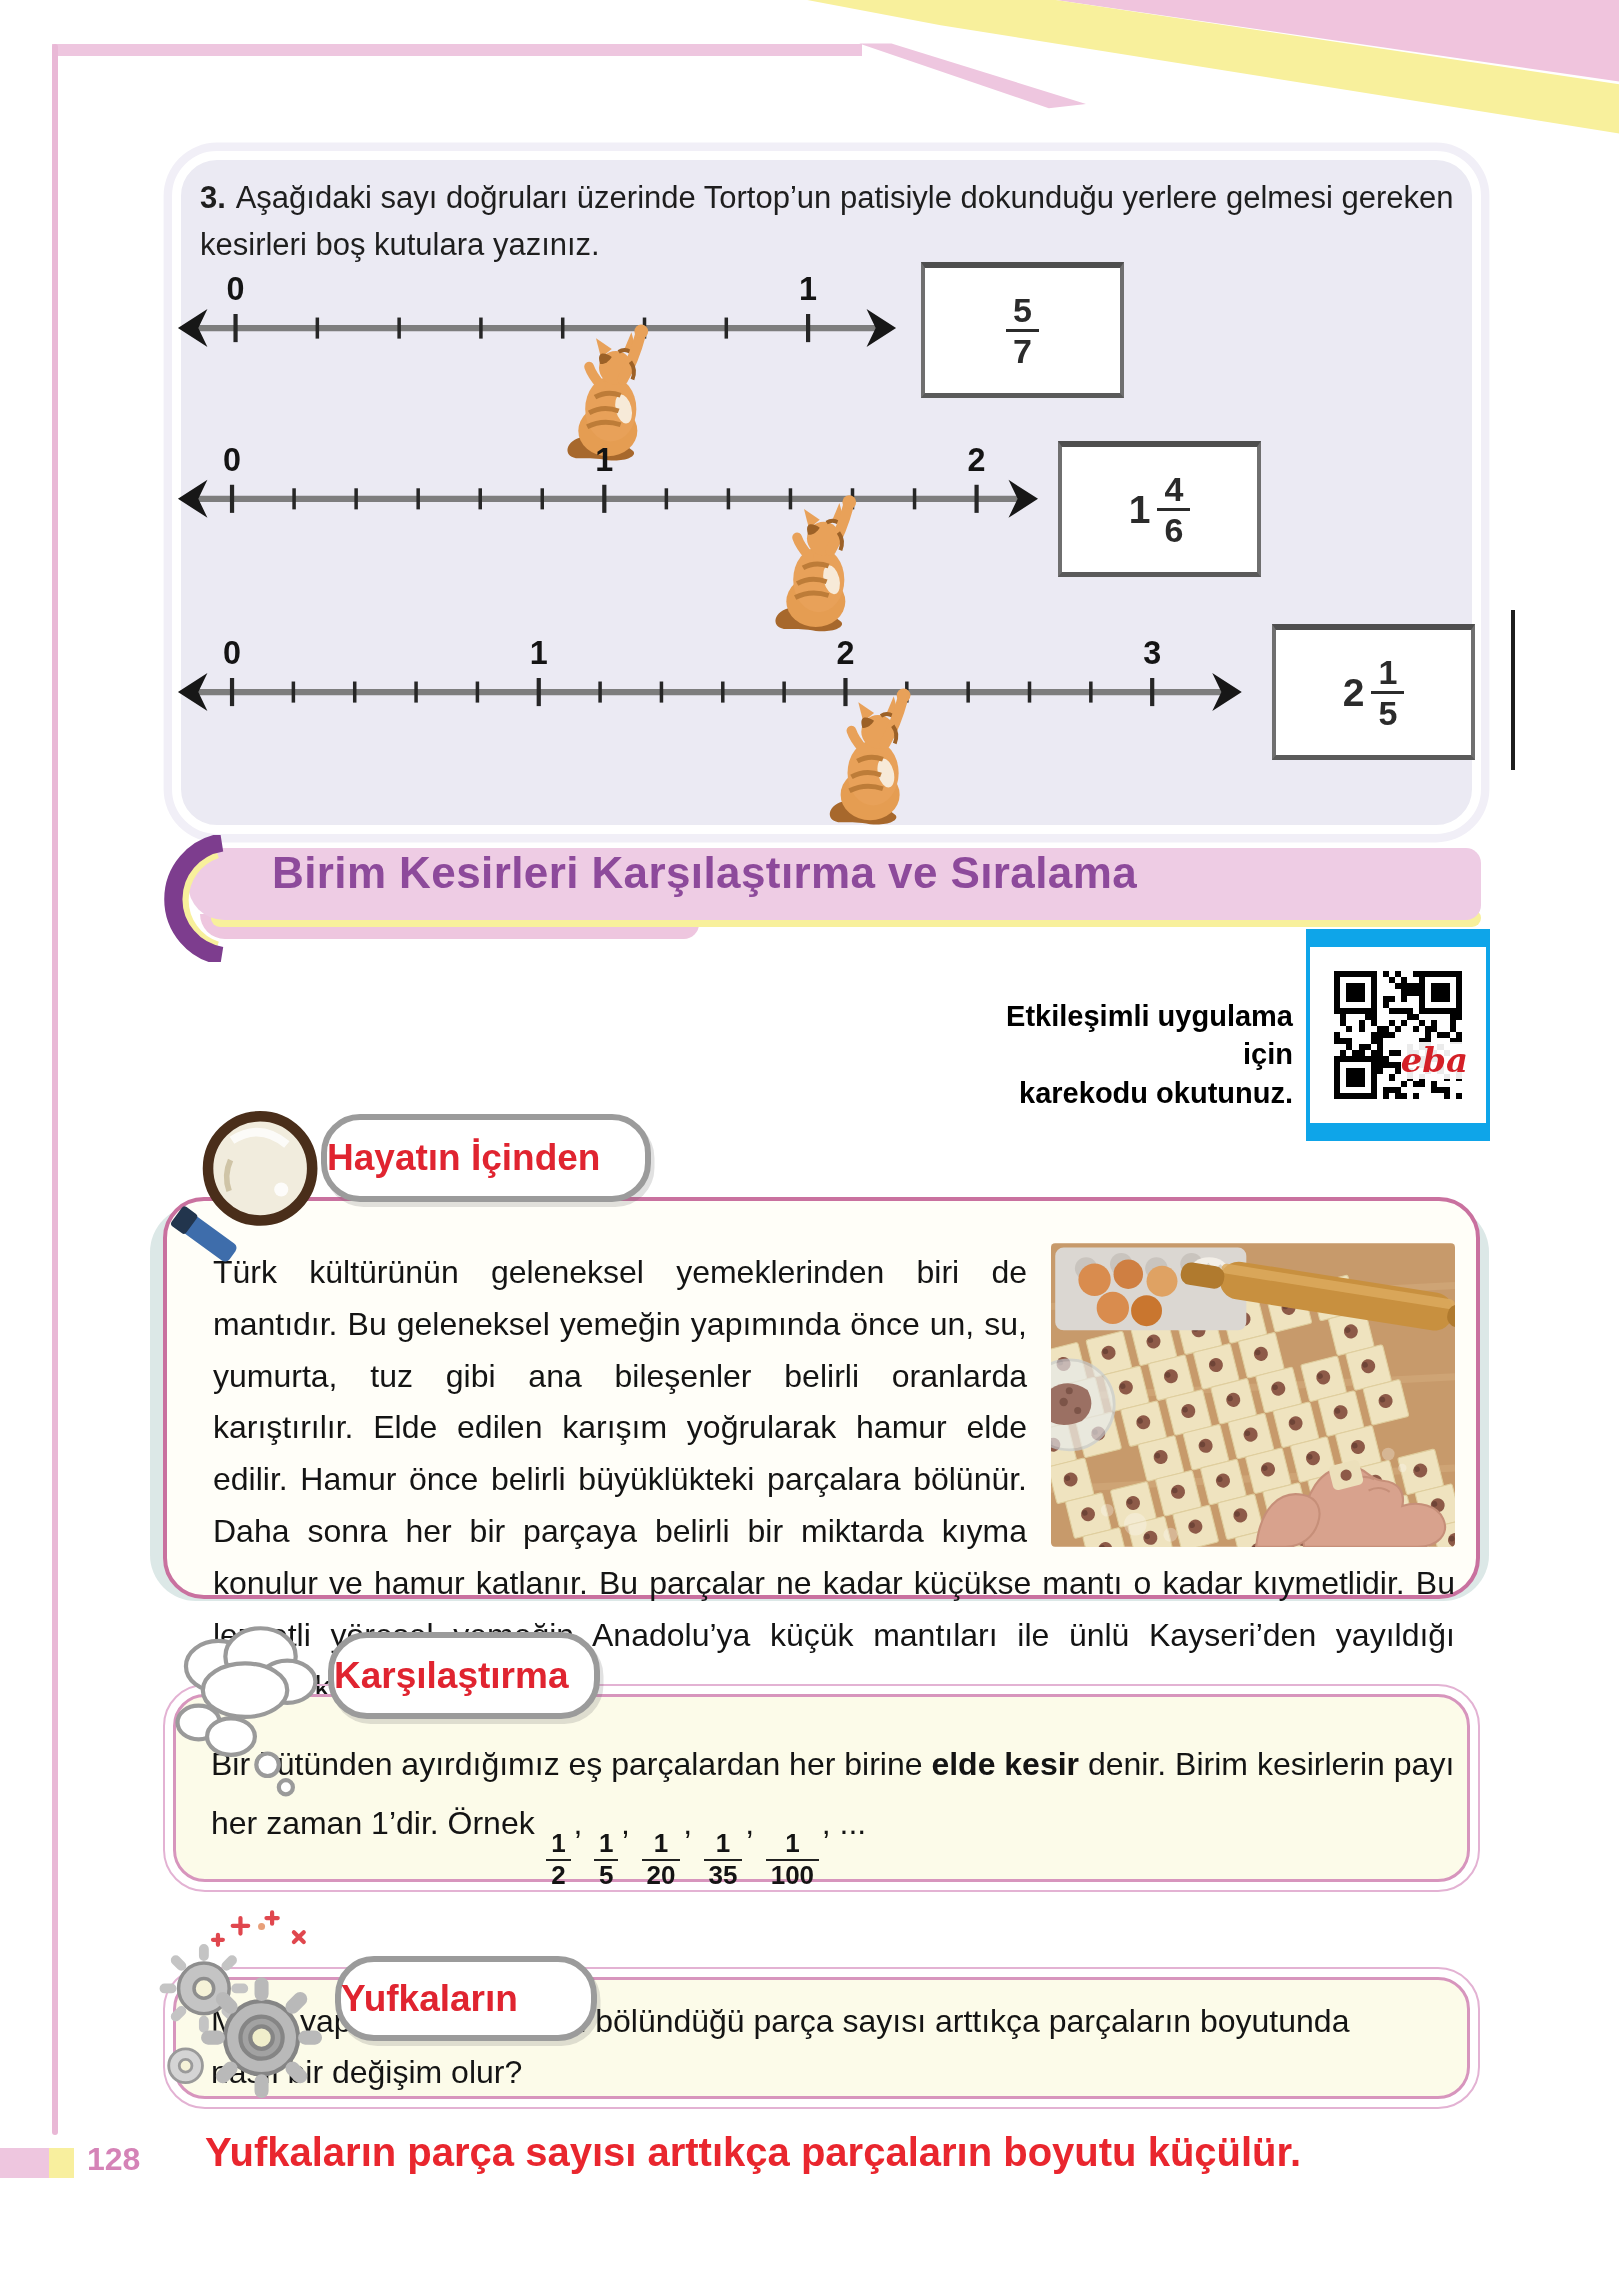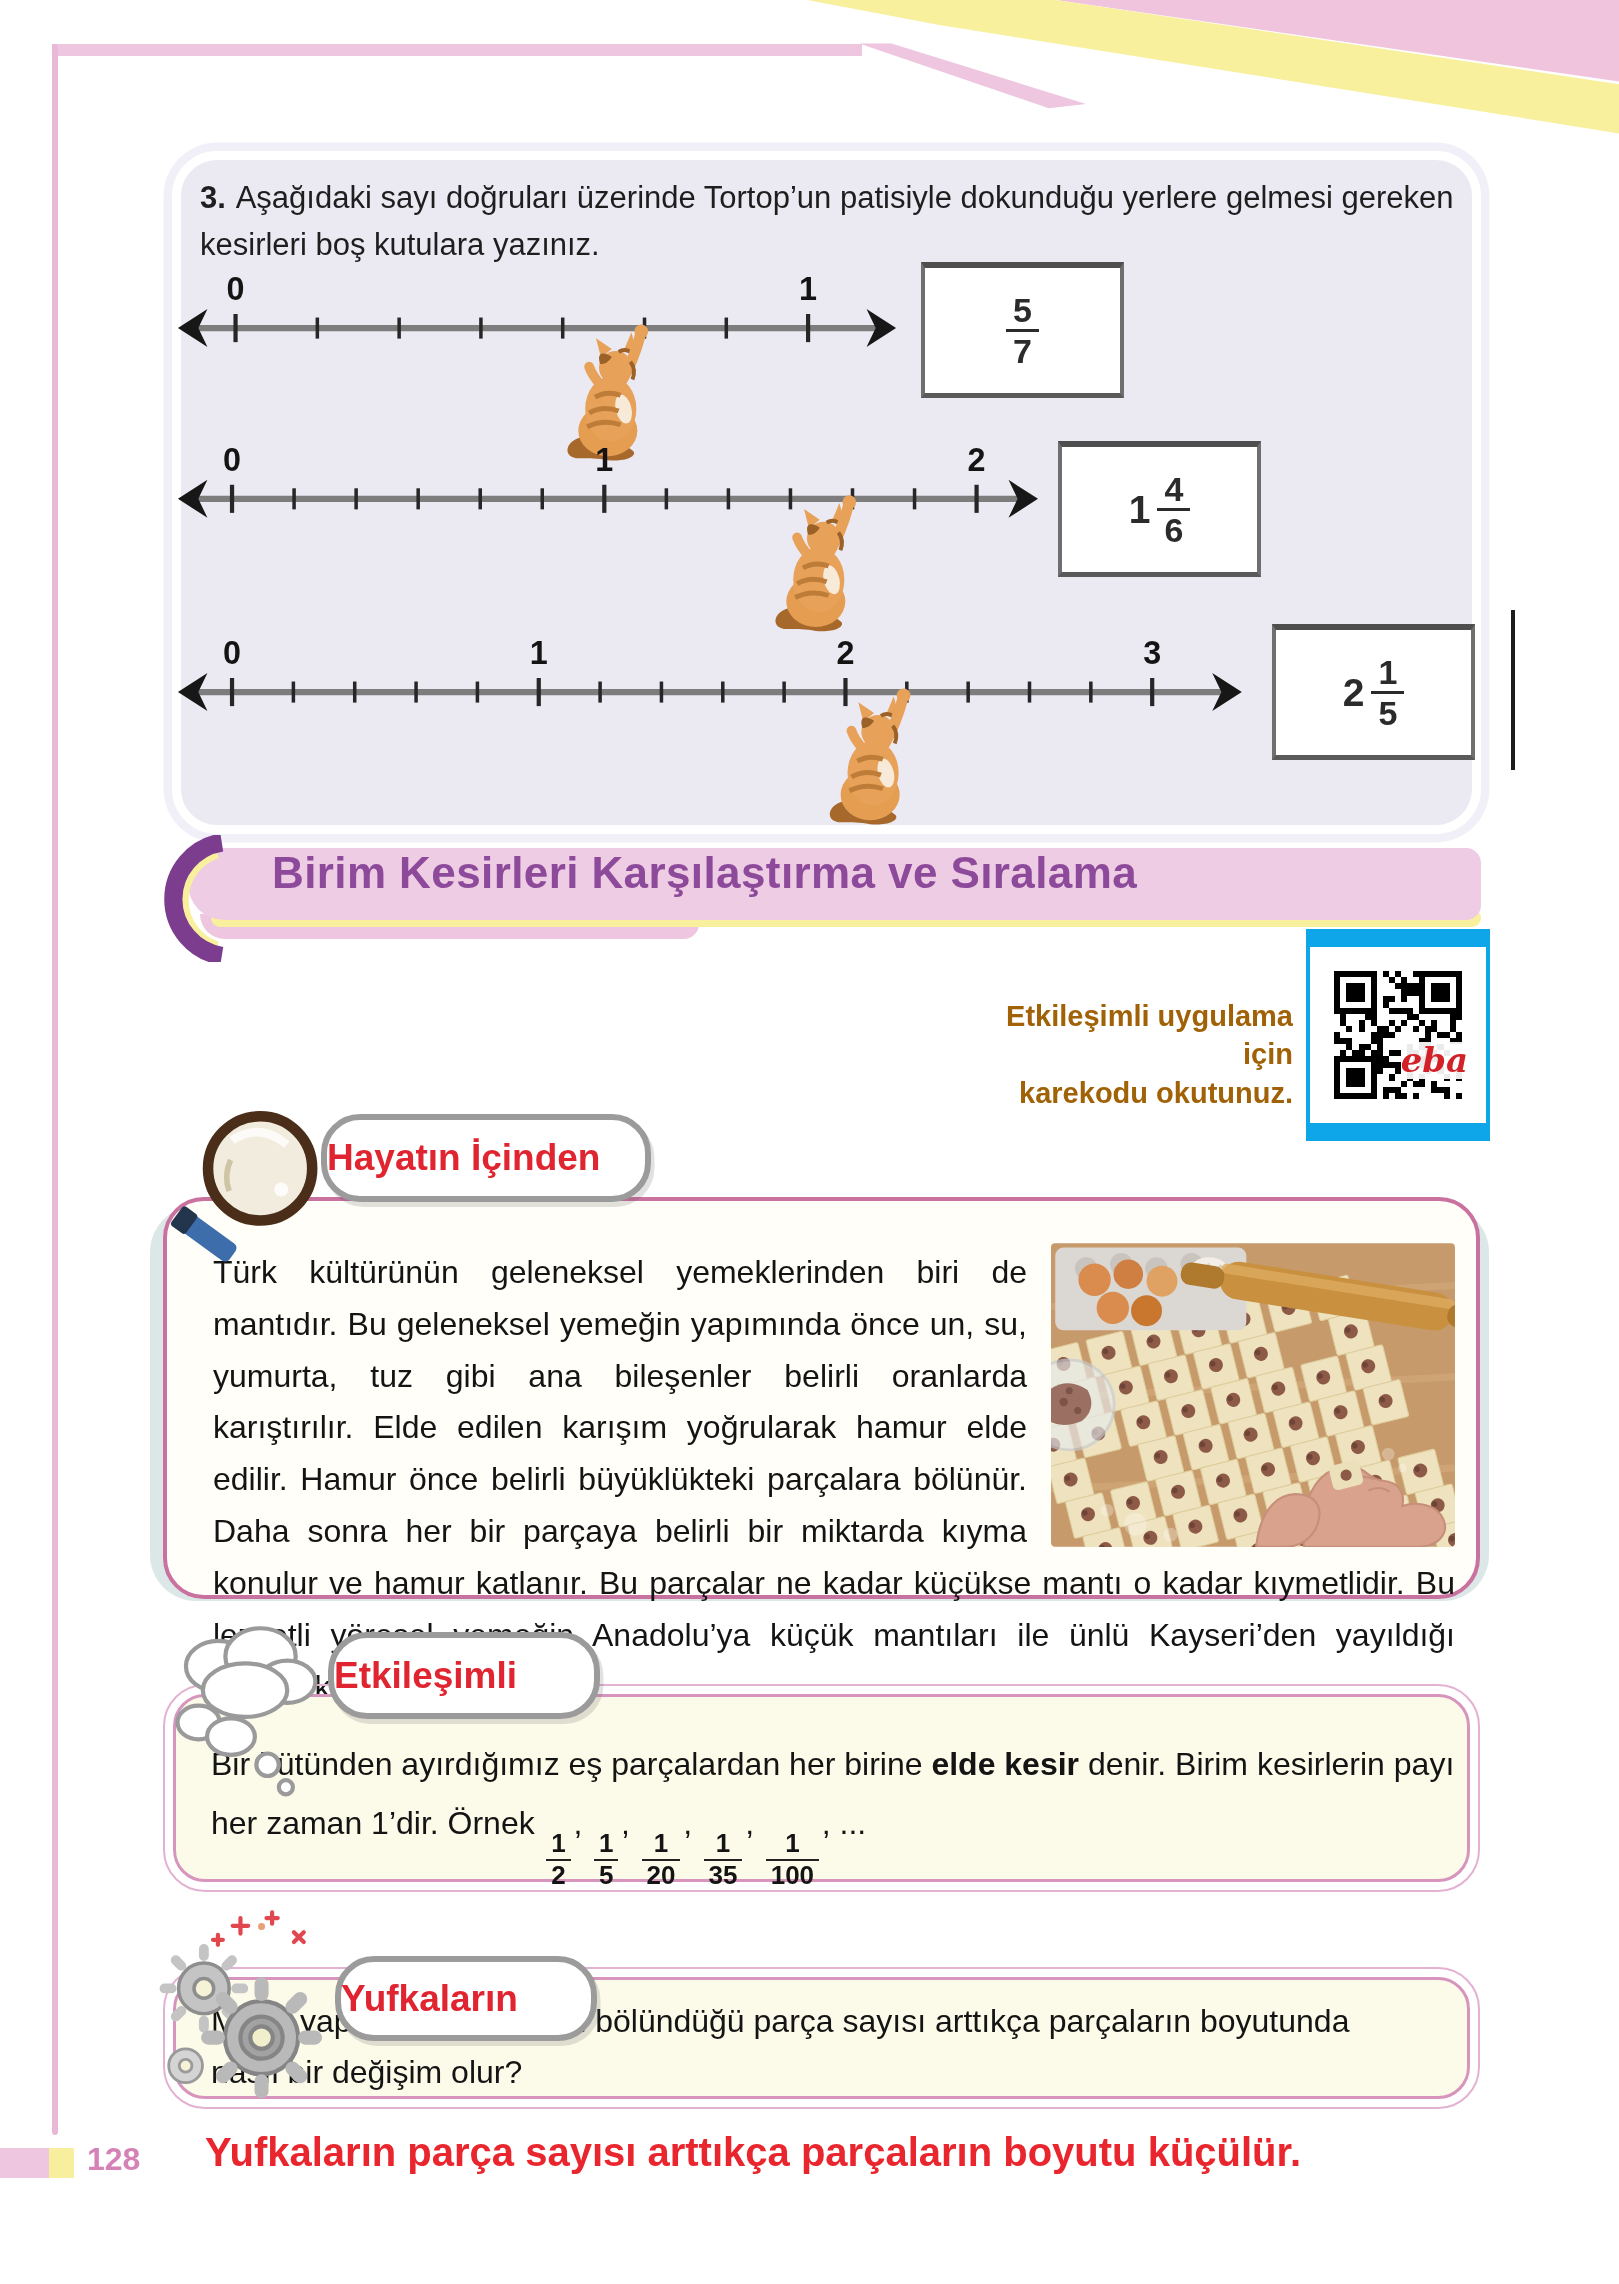--- a/index.html
+++ b/index.html
@@ -31,21 +31,21 @@
   #banner-tail{left:200px;top:914px;width:499px;height:25px;background:#eec6df;border-radius:0 0 17px 28px;}
   #banner-yellow{left:211px;top:909px;width:1270px;height:18.3px;background:#f8f09c;border-radius:9.8px;}
   #banner-body{left:188px;top:848px;width:1293px;height:72px;background:#eecce4;
                border-radius:37px 15.5px 15.5px 37px;display:flex;}
   #banner-title{margin-left:84px;font-size:44px;font-weight:bold;color:#8d4a9b;letter-spacing:0.4px;}
   #banner-crescent{left:149px;top:835px;}
 
   
   #qr-box{left:1306px;top:929px;width:184px;height:212px;background:#0ea5e9;padding:4.2px;box-sizing:border-box;}
   #qr-note{left:963px;top:997px;width:330px;text-align:right;font-size:29px;font-weight:bold;
-           color:#a16207;line-height:1.32;}
+           color:#000000;line-height:1.32;}
 
   
   .pill{position:absolute;background:#fff;border:6.3px solid #9b9b9b;border-radius:39px;
         display:flex;align-items:center;justify-content:flex-start;
         box-shadow:3.5px 4.9px 0 rgba(90,90,90,.18);z-index:6;}
   .pill span{font-size:37px;font-weight:bold;color:#e02430;}
 
   
   #hy-shadow{left:150px;top:1206px;width:1339px;height:395px;background:#dce8e7;border-radius:46px;}
   #hy-box{left:163px;top:1197px;width:1317px;height:402px;background:#fffef8;border:4.9px solid #c9719f;
@@ -625,21 +625,21 @@
         <span class="fd">20</span>
       </span><span class="fsep">,&nbsp;</span><span class="ifrac">
         <span class="fn">1</span>
         <span class="fd">35</span>
       </span><span class="fsep">,&nbsp;</span><span class="ifrac">
         <span class="fn">1</span>
         <span class="fd">100</span>
       </span></span><span class="fsep">, ...</span>
 </div>
 <div class="pill" style="left:328px;top:1632px;width:260px;height:75px;">
-  <span>Etkileşimli</span>
+  <span>Karşılaştırma</span>
 </div>
 <svg class="abs" style="left:169px;top:1617px;z-index:7;" width="169" height="197" viewBox="0 0 240 280">
   <g fill="#ffffff" stroke="#9a9a9a" stroke-width="6">
     <ellipse cx="70" cy="70" rx="46" ry="36"></ellipse>
     <ellipse cx="130" cy="56" rx="50" ry="40"></ellipse>
     <ellipse cx="168" cy="92" rx="40" ry="30"></ellipse>
     <ellipse cx="108" cy="104" rx="60" ry="38"></ellipse>
     <ellipse cx="42" cy="150" rx="30" ry="24"></ellipse>
     <ellipse cx="88" cy="170" rx="34" ry="26"></ellipse>
     <circle cx="140" cy="210" r="16"></circle>

